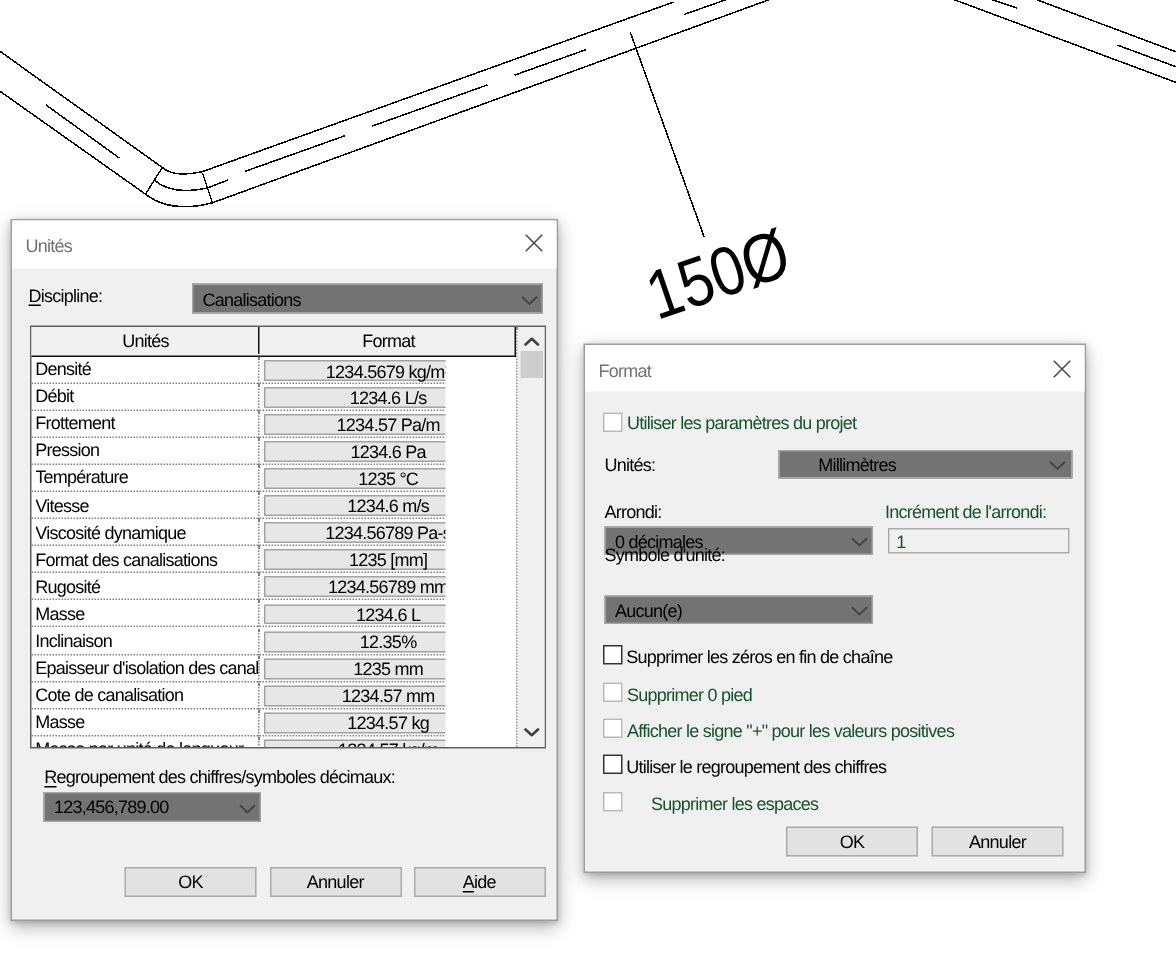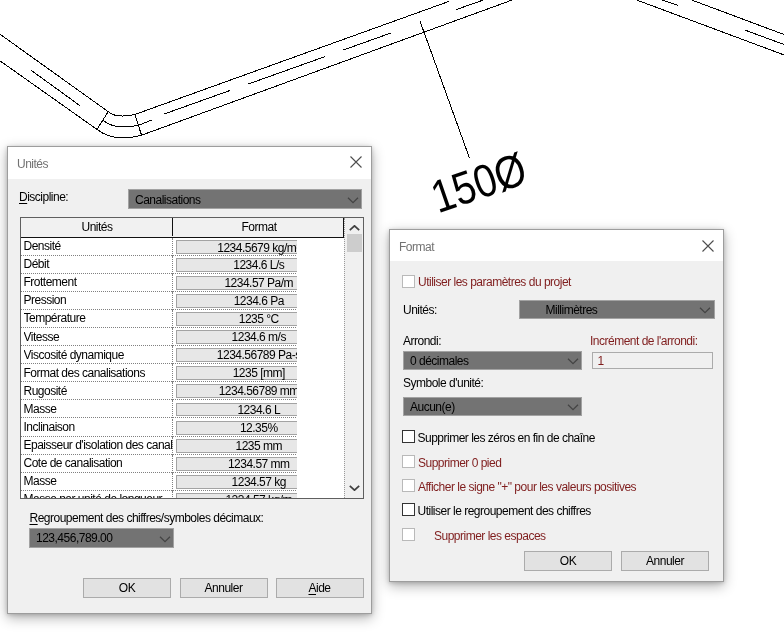--- a/index.html
+++ b/index.html
@@ -14,21 +14,21 @@
 .title { position:absolute; color:#727272; font-size:12px; }
 .closex { position:absolute; }
 .combo { position:absolute; background:#737373; border:1px solid #a2a2a2; }
 .combo .ct { position:absolute; left:6px; top:2.5px; font-size:12px; color:#000; white-space:nowrap; }
 .chev { position:absolute; }
 .btn { position:absolute; background:#e2e2e2; border:1px solid #ababab; text-align:center;
   font-size:12px; color:#000; }
 .cb { position:absolute; width:13px; height:13px; background:#fff; border:1px solid #333; }
 .cb.dis { border-color:#b9b9b9; }
 .cblabel { position:absolute; font-size:12px; white-space:nowrap; }
-.gray { color:#7f1d1d;text-align:right; }
+.gray { color:#14532d;text-align:right; }
 u.ac { text-decoration:underline; text-underline-offset:1.5px; }
 
 #tbl { position:absolute; left:12px; top:69.5px; width:343.5px; height:282px;
   border:1px solid #5f5f5f; background:#fff; }
 #thead { position:absolute; left:0; top:0; width:323px; height:20px; background:#f1f1f1;
   border-bottom:1.5px solid #111; border-right:1.5px solid #111; }
 #thead .h1 { position:absolute; left:0; top:2px; width:152px; text-align:center; }
 #thead .h2 { position:absolute; left:153px; top:2px; width:170px; text-align:center; }
 #thdiv { position:absolute; left:151px; top:0; width:0; height:18.5px; border-left:1.5px solid #111; }
 #rows { position:absolute; left:0; top:20px; width:276px; height:260px; overflow:hidden; }
@@ -213,21 +213,21 @@
   <div class="combo" style="left:13px; top:120.5px; width:179px; height:19px;">
     <div class="ct" style="top:2px;">0 décimales</div>
     <svg class="chev" fill="none" width="12" height="7" viewBox="0 0 12 7" style="right:2.5px; top:6.5px;" stroke="#444" stroke-width="1.3">
       <path d="M 1,0.8 L 6,5.6 L 11,0.8"></path>
     </svg>
   </div>
   <div class="abs" style="left:201.5px; top:121.5px; width:121.5px; height:17.5px; background:#f0f0f0; border:1px solid #ababab;">
     <div class="cblabel gray" style="left:5px; top:1.5px;">1</div>
   </div>
 
-  <div class="cblabel" style="left:13px; top:146px;">Symbole d'unité:</div>
+  <div class="cblabel" style="left:13px; top:133px;">Symbole d'unité:</div>
   <div class="combo" style="left:13px; top:166.5px; width:179px; height:19px;">
     <div class="ct" style="top:2px;">Aucun(e)</div>
     <svg class="chev" fill="none" width="12" height="7" viewBox="0 0 12 7" style="right:2.5px; top:6.5px;" stroke="#444" stroke-width="1.3">
       <path d="M 1,0.8 L 6,5.6 L 11,0.8"></path>
     </svg>
   </div>
 
   <div class="cb" style="left:12px; top:200px;"></div>
   <div class="cblabel" style="left:27.5px; top:201px;">Supprimer les zéros en fin de chaîne</div>
 

